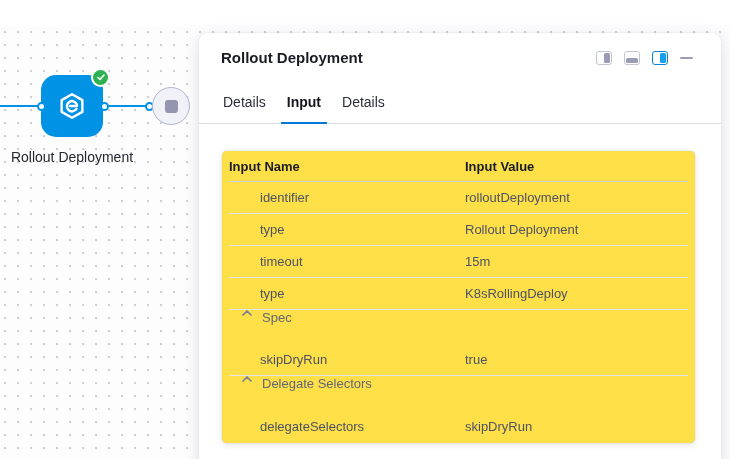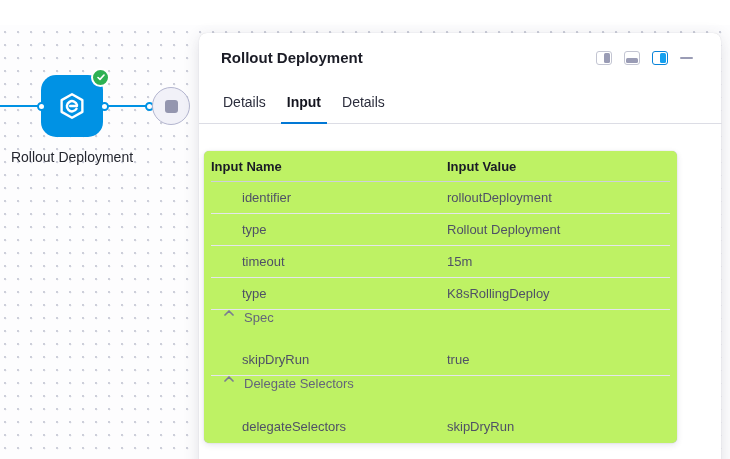--- a/index.html
+++ b/index.html
@@ -72,22 +72,22 @@
     display:flex;gap:9px;margin-top:22px;padding-left:18px;
     border-bottom:1px solid #dcdde5;
   }
   .tab{
     padding:6px 6px 12px;font-size:14px;color:#2c2e3d;cursor:pointer;
     border-bottom:2.5px solid transparent;margin-bottom:-1px;
   }
   .tab.active{font-weight:700;color:#14151f;border-bottom-color:#0278d5;}
   
   .card{
-    margin:27px 0 0 5px;width:473px;box-sizing:border-box;
-    background:#bef264;border-radius:5px;padding:0 7px;
+    margin:27px 0 0 23px;width:473px;box-sizing:border-box;
+    background:#fde047;border-radius:5px;padding:0 7px;
     box-shadow:0 0 1px rgba(40,45,80,.35),0 2px 6px rgba(40,45,80,.12);
   }
   .thead{
     display:grid;grid-template-columns:236px 1fr;align-items:center;height:30px;
     font-size:13px;font-weight:700;color:#1a1b26;border-bottom:1px solid #ced0dc;
   }
   .trow{
     display:grid;grid-template-columns:236px 1fr;align-items:center;height:31px;
     font-size:13px;color:#4f5166;
   }

